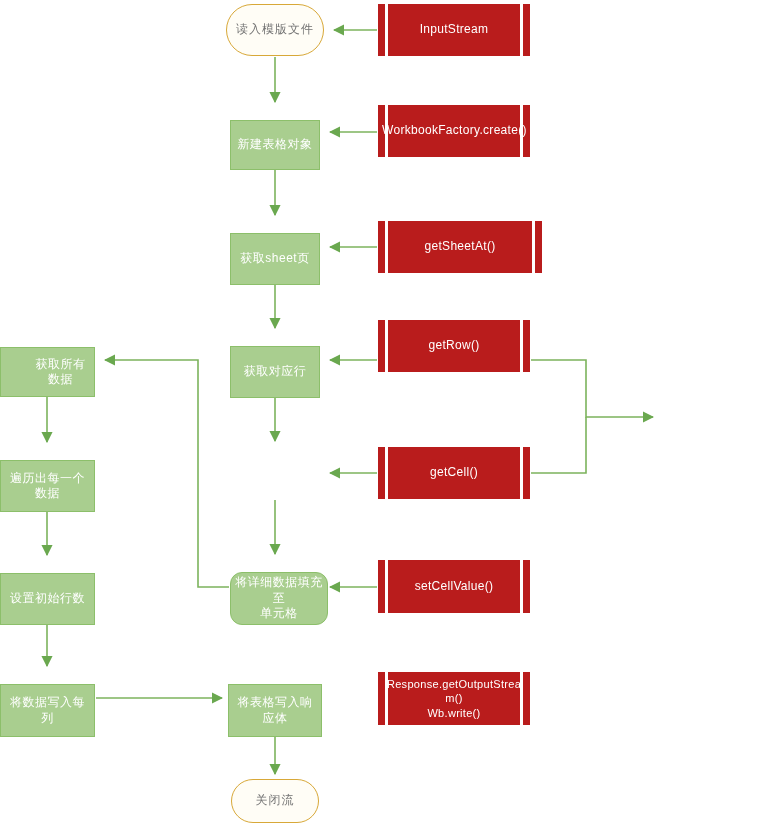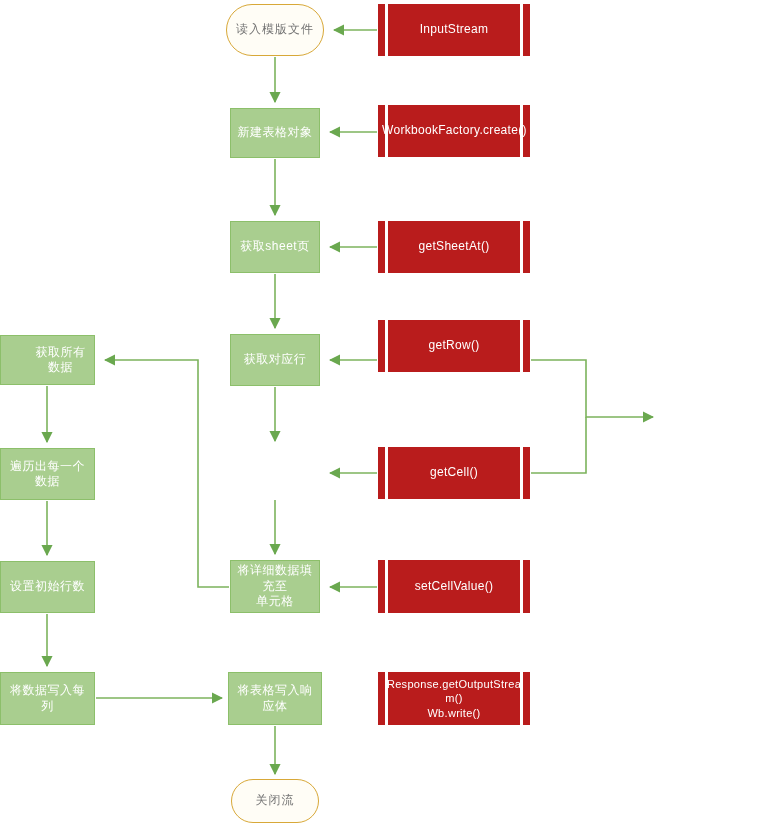--- a/index.html
+++ b/index.html
@@ -44,20 +44,21 @@
     padding: 0 4px;
     box-sizing: border-box;
     white-space: pre-line;
   }
   
   .n-green {
     background: #a9ce8f;
     border: 1px solid #8cbf6a;
     font-size: 12px;
     letter-spacing: 0.5px;
+    margin-top: 12px;
   }
   
   .n-teal {
     background: #b91c1c;
     border: none;
     font-size: 12px;
     letter-spacing: 0.3px;
   }
   .n-teal::before,
   .n-teal::after {
@@ -146,21 +147,21 @@
   </div>
 
   <div class="node n-teal" style="left:378px; top:105px; width:152px; height:52px;">
     <span class="lbl">WorkbookFactory.create()</span>
   </div>
 
   <div class="node n-green" style="left:230px; top:221px; width:90px; height:52px;">
     <span class="lbl">获取sheet页</span>
   </div>
 
-  <div class="node n-teal" style="left:378px; top:221px; width:152px; height:52px;">
+  <div class="node n-teal" style="left:378px; top:221px; width:164px; height:52px;">
     <span class="lbl">getSheetAt()</span>
   </div>
 
   <div class="node n-green" style="left:0px; top:335px; width:95px; height:50px;padding-left:26px;">
     <span class="lbl">获取所有数据</span>
   </div>
 
   <div class="node n-green" style="left:230px; top:334px; width:90px; height:52px;">
     <span class="lbl">获取对应行</span>
   </div>
@@ -176,21 +177,21 @@
 
 
   <div class="node n-teal" style="left:378px; top:447px; width:152px; height:52px;">
     <span class="lbl">getCell()</span>
   </div>
 
   <div class="node n-green" style="left:0px; top:561px; width:95px; height:52px;">
     <span class="lbl">设置初始行数</span>
   </div>
 
-  <div class="node n-green" style="left:230px; top:560px; width:90px; height:53px;">
+  <div class="node n-green" style="left:230px; top:560px; width:98px; height:53px;border-radius:12px;">
     <span class="lbl">将详细数据填充至
 单元格</span>
   </div>
 
   <div class="node n-teal" style="left:378px; top:560px; width:152px; height:53px;">
     <span class="lbl">setCellValue()</span>
   </div>
 
   <div class="node n-green" style="left:0px; top:672px; width:95px; height:53px;">
     <span class="lbl">将数据写入每列</span>

